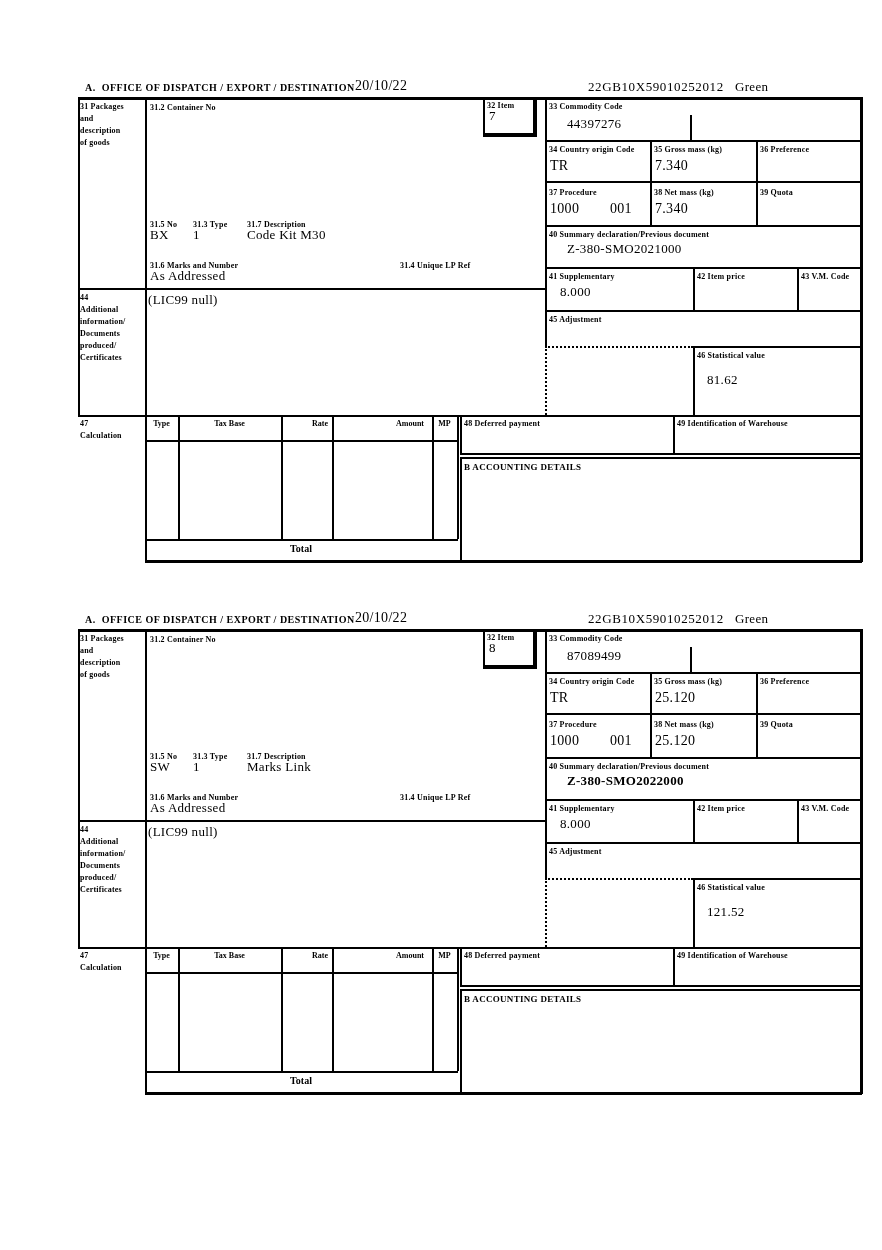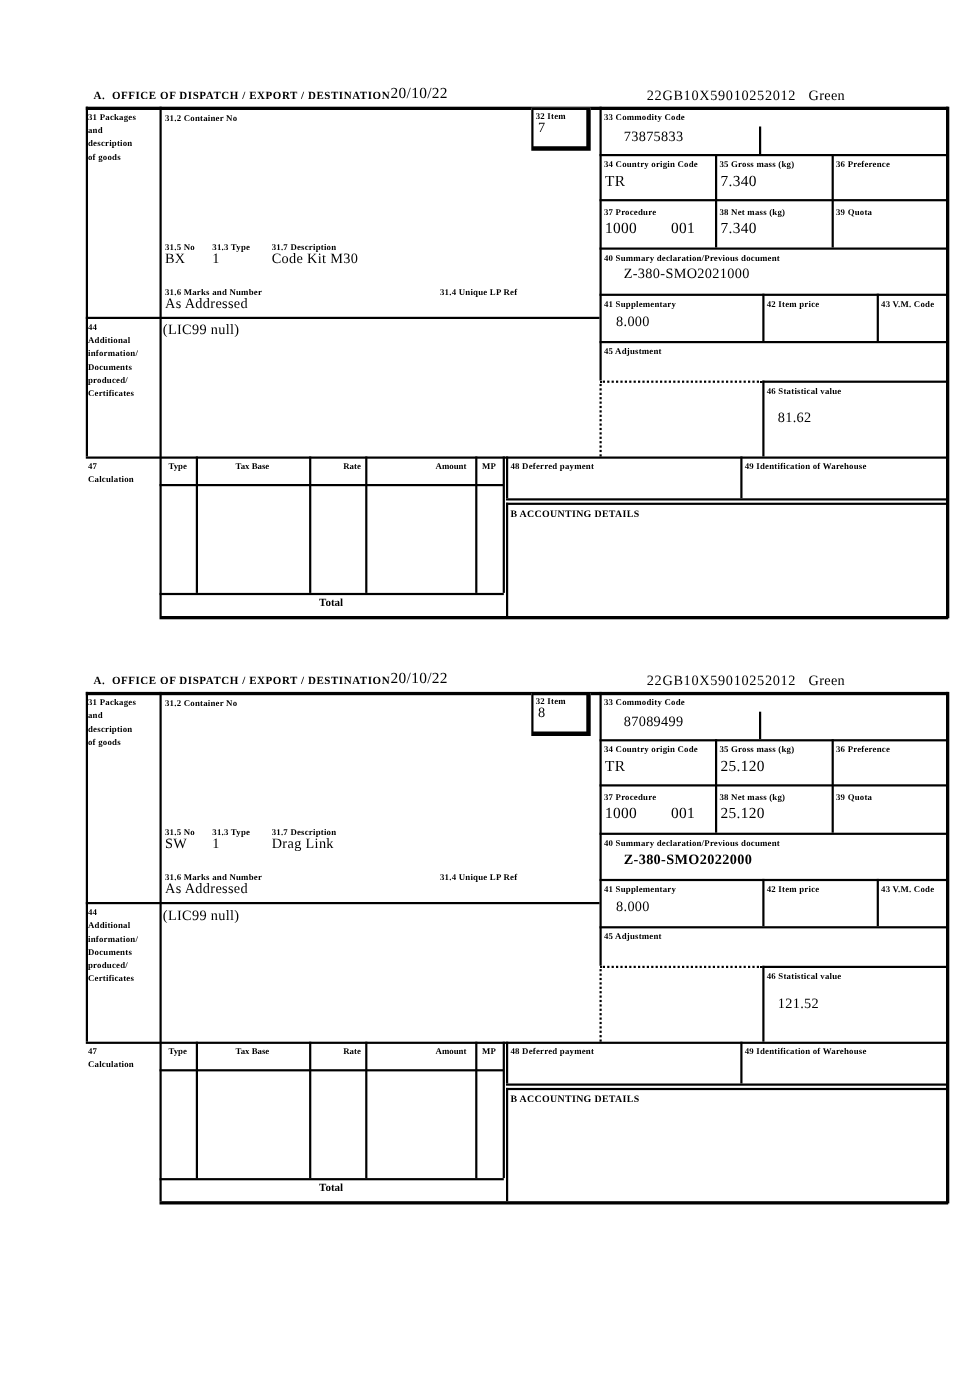--- a/index.html
+++ b/index.html
@@ -103,21 +103,21 @@
     <div class="val" style="left:150px;top:152px;">BX</div>
     <div class="val" style="left:193px;top:152px;">1</div>
     <div class="val" style="left:247px;top:152px;">Code Kit M30</div>
     <div class="lbl" style="left:150px;top:184px;">31.6 Marks and Number</div>
     <div class="lbl" style="left:400px;top:184px;">31.4 Unique LP Ref</div>
     <div class="val" style="left:150px;top:193px;">As Addressed</div>
 
     <div class="val" style="left:148px;top:217px;">(LIC99 null)</div>
 
     <div class="lbl" style="left:549px;top:25px;">33 Commodity Code</div>
-    <div class="val" style="left:567px;top:41px;">73875833</div>
+    <div class="val" style="left:567px;top:41px;">44397276</div>
     <div class="lbl" style="left:549px;top:68px;">34 Country origin Code</div>
     <div class="val lg" style="left:550px;top:82px;">TR</div>
     <div class="lbl" style="left:654px;top:68px;">35 Gross mass (kg)</div>
     <div class="val lg" style="left:655px;top:82px;">7.340</div>
     <div class="lbl" style="left:760px;top:68px;">36 Preference</div>
     <div class="lbl" style="left:549px;top:111px;">37 Procedure</div>
     <div class="val lg" style="left:550px;top:125px;">1000</div>
     <div class="val lg" style="left:610px;top:125px;">001</div>
     <div class="lbl" style="left:654px;top:111px;">38 Net mass (kg)</div>
     <div class="val lg" style="left:655px;top:125px;">7.340</div>
@@ -204,21 +204,21 @@
 Certificates</div>
     <div class="lbl" style="left:80px;top:342px;">47
 Calculation</div>
 
     <div class="lbl" style="left:150px;top:26px;">31.2 Container No</div>
     <div class="lbl" style="left:150px;top:143px;">31.5 No</div>
     <div class="lbl" style="left:193px;top:143px;">31.3 Type</div>
     <div class="lbl" style="left:247px;top:143px;">31.7 Description</div>
     <div class="val" style="left:150px;top:152px;">SW</div>
     <div class="val" style="left:193px;top:152px;">1</div>
-    <div class="val" style="left:247px;top:152px;">Drag Link</div>
+    <div class="val" style="left:247px;top:152px;">Marks Link</div>
     <div class="lbl" style="left:150px;top:184px;">31.6 Marks and Number</div>
     <div class="lbl" style="left:400px;top:184px;">31.4 Unique LP Ref</div>
     <div class="val" style="left:150px;top:193px;">As Addressed</div>
 
     <div class="val" style="left:148px;top:217px;">(LIC99 null)</div>
 
     <div class="lbl" style="left:549px;top:25px;">33 Commodity Code</div>
     <div class="val" style="left:567px;top:41px;">87089499</div>
     <div class="lbl" style="left:549px;top:68px;">34 Country origin Code</div>
     <div class="val lg" style="left:550px;top:82px;">TR</div>

